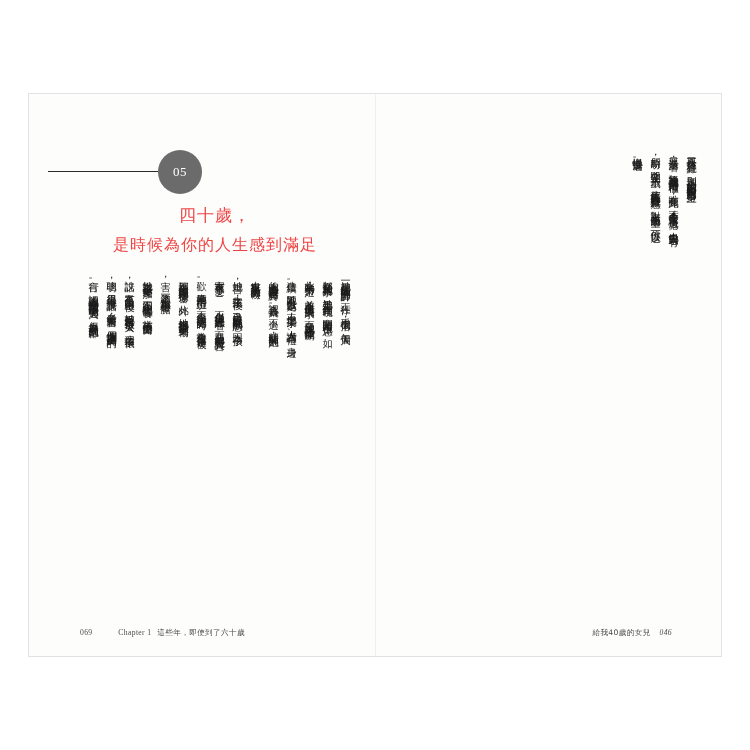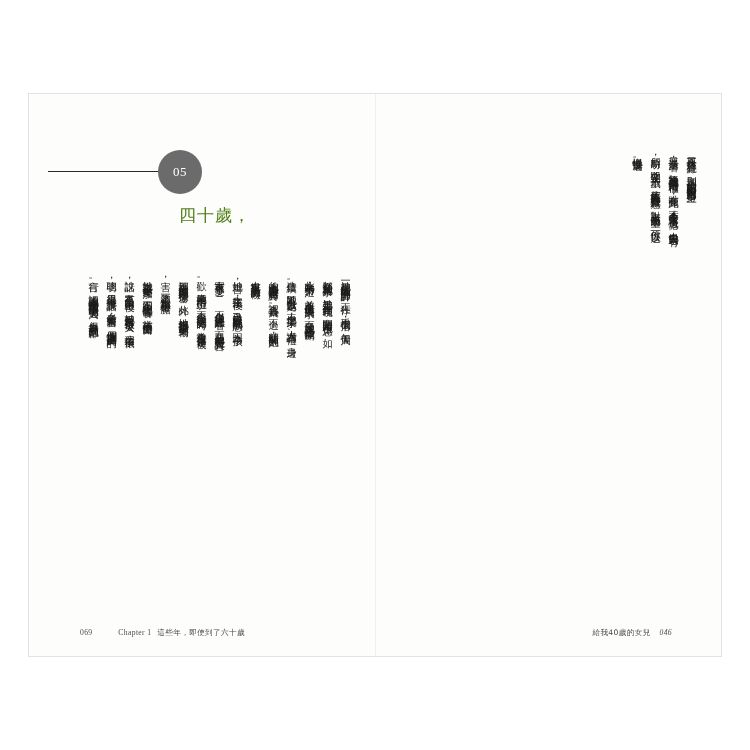--- a/index.html
+++ b/index.html
@@ -85,21 +85,21 @@
     justify-content: center;
     font-family: "Liberation Serif", serif;
     text-align: center;
   }
   .chapter-title {
     position: absolute;
     left: 60px;
     top: 106px;
     width: 250px;
     text-align: center;
-    color: #4d7c0f;
+    color: #ef4444;
     font-size: 17px;
     line-height: 1.75;
     letter-spacing: 0.06em;
     font-family: "DejaVu Sans", sans-serif;
   }
   .chapter-title .l2 { font-size: 16px; }
 
   
   #left-body {
     position: absolute;
@@ -186,20 +186,21 @@
   <div class="gutter"></div>
 
   <div id="left-page">
 
     <div class="chapter-rule"></div>
 
     <div class="chapter-badge">05</div>
 
     <div class="chapter-title">
       <div class="l1">四十歲，</div>
+      <div class="l2">是時候為你的人生感到滿足</div>
     </div>
 
     <div id="left-body">
       <div class="vtext vcol">她是一個很能幹的會計師、工作狂、手機俐落，每個人</div>
       <div class="vtext vcol">都樂於和她共事。她每天工作到很晚、中間時間也不休息。如</div>
       <div class="vtext vcol">此辛勤勞力不足，並非出自任何人的要求，而是她認為這樣才能創</div>
       <div class="vtext vcol">造佳績。她既不自以為是，也不擺架子，人人讚有禮、身邊</div>
       <div class="vtext vcol">的人都誇獎做事有始有終，認真負責。不過，精明能幹的她，</div>
       <div class="vtext vcol">也有束手無策的時候。</div>
       <div class="vtext vcol">她坦言，生完孩子後，自己處於很混亂的狀態，因為孩子</div>

